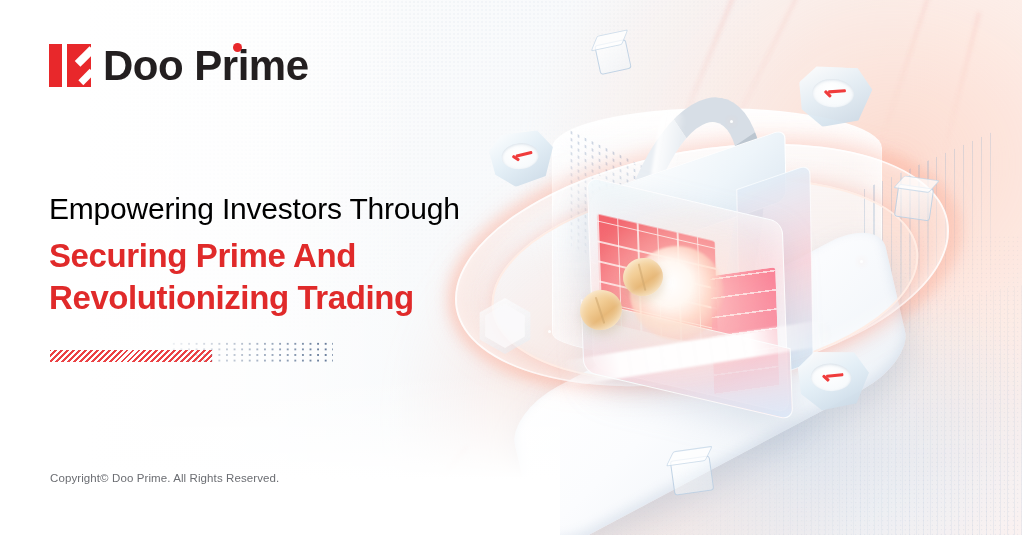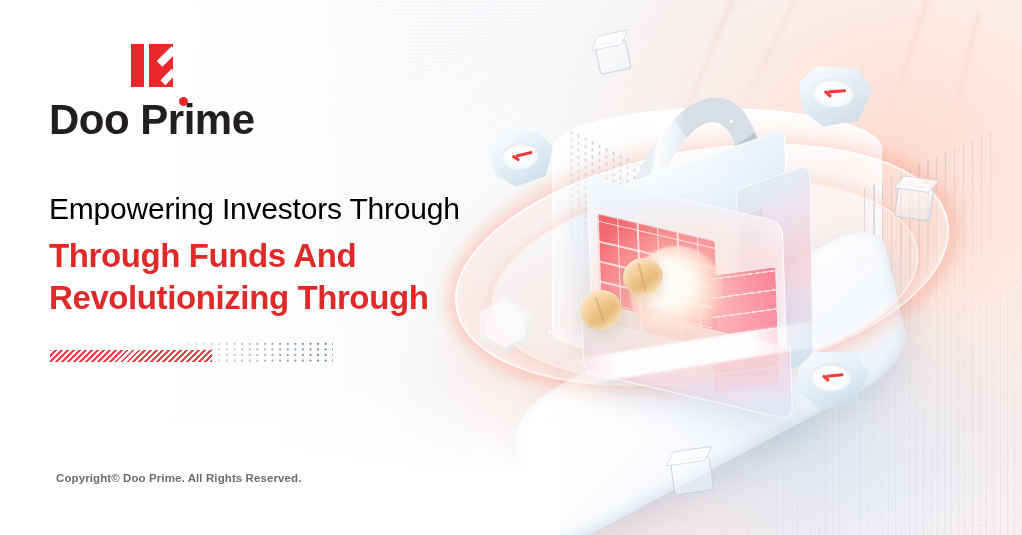--- a/index.html
+++ b/index.html
@@ -77,21 +77,21 @@
     background:linear-gradient(90deg,#ffffff 20%, rgba(255,255,255,0.65) 65%, rgba(255,255,255,0) 100%);
   }
   .bg-botfade {
     position:absolute; left:0; bottom:0; width:560px; height:160px;
     background:linear-gradient(0deg,#ffffff 35%, rgba(255,255,255,0) 100%);
   }
 
   
   .logo {
     position:absolute; left:49px; top:44px;
-    display:flex; align-items:center; gap:12px;flex-direction:column;
+    display:flex; align-items:center; gap:12px;
   }
   .logo-mark {
     position:relative; width:42px; height:43px;
     background:#e8282b; flex:0 0 auto;
   }
   .logo-mark .sl {
     position:absolute; background:#ffffff;
   }
   .logo-mark .sl1 { width:8px;  height:21px; right:2px;  top:2px;  transform:rotate(45deg); transform-origin:center; }
   .logo-mark .sl2 { width:7px;  height:16px; right:1px;  bottom:2px; transform:rotate(45deg); transform-origin:center; }
@@ -129,22 +129,22 @@
   .div-dots {
     position:absolute; left:120px; top:-6px; width:163px; height:24px;
     background-image:radial-gradient(circle, rgba(96,118,150,1) 1.1px, transparent 1.3px);
     background-size:7.6px 5.6px;
     -webkit-mask-image:linear-gradient(90deg, rgba(0,0,0,0.10) 0%, rgba(0,0,0,0.45) 45%, rgba(0,0,0,1) 100%);
             mask-image:linear-gradient(90deg, rgba(0,0,0,0.10) 0%, rgba(0,0,0,0.45) 45%, rgba(0,0,0,1) 100%);
   }
 
   
   .copyright {
-    position:absolute; left:56px; top:472px;
-    font-size:11.5px; font-weight:bold; color:#6b6d72; letter-spacing:0.1px;
+    position:absolute; left:50px; top:472px;
+    font-size:11.5px; font-weight:normal; color:#6b6d72; letter-spacing:0.1px;
   }
 
   
   .illo { position:absolute; left:430px; top:0; width:592px; height:535px; }
 
   
   .platform {
     position:absolute; left:70px; top:258px; width:420px; height:260px;
     transform:rotate(-28deg) skewX(-15deg) scaleY(0.56);
     background:linear-gradient(150deg,#ffffff 0%, #fbfcfe 45%, #eef3f8 100%);
@@ -486,22 +486,22 @@
       <span class="sl sl2"></span>
     </div>
     <div class="logo-text">
       <span>Doo Prime</span>
       <span class="reddot"></span>
     </div>
   </div>
 
   <div class="headline">
     <div class="hl-light">Empowering Investors Through</div>
-    <div class="hl-bold l1">Through Funds And</div>
-    <div class="hl-bold">Revolutionizing Through</div>
+    <div class="hl-bold l1">Securing Prime And</div>
+    <div class="hl-bold">Revolutionizing Trading</div>
   </div>
 
   <div class="divider">
     <div class="div-stripes"></div>
     <div class="div-dots"></div>
   </div>
 
   <div class="copyright">Copyright© Doo Prime. All Rights Reserved.</div>
 
 </div>

